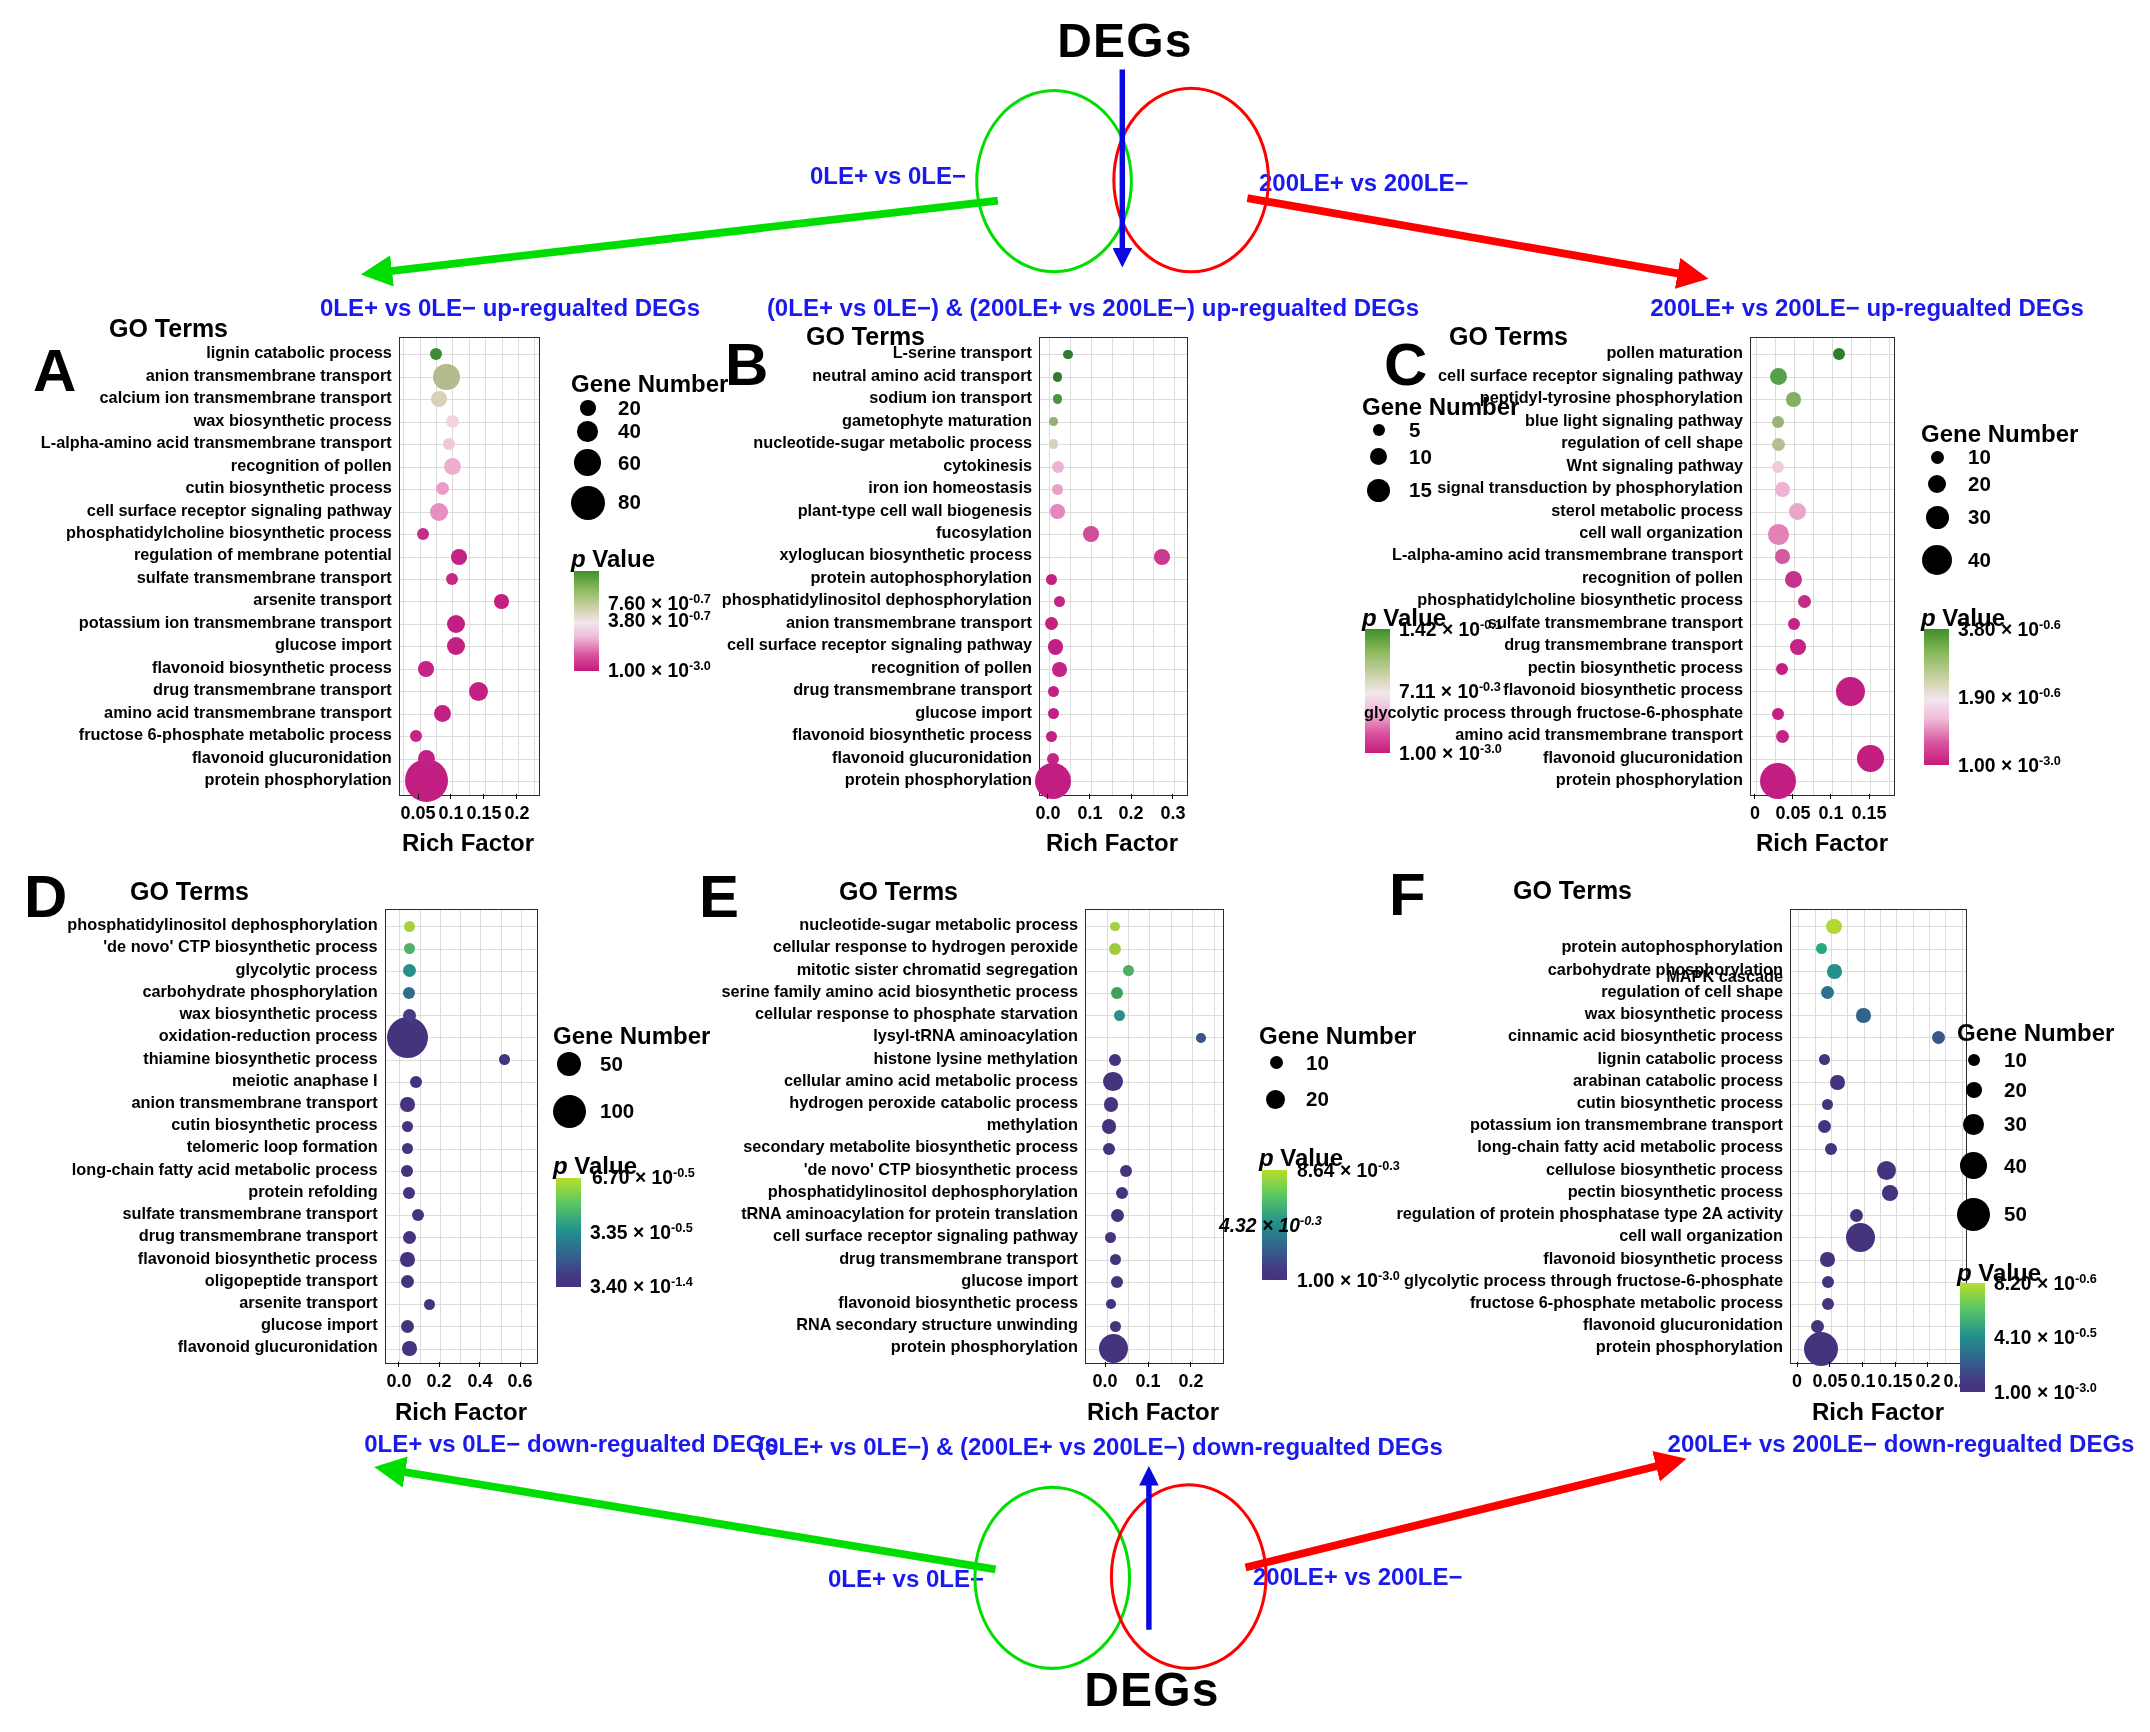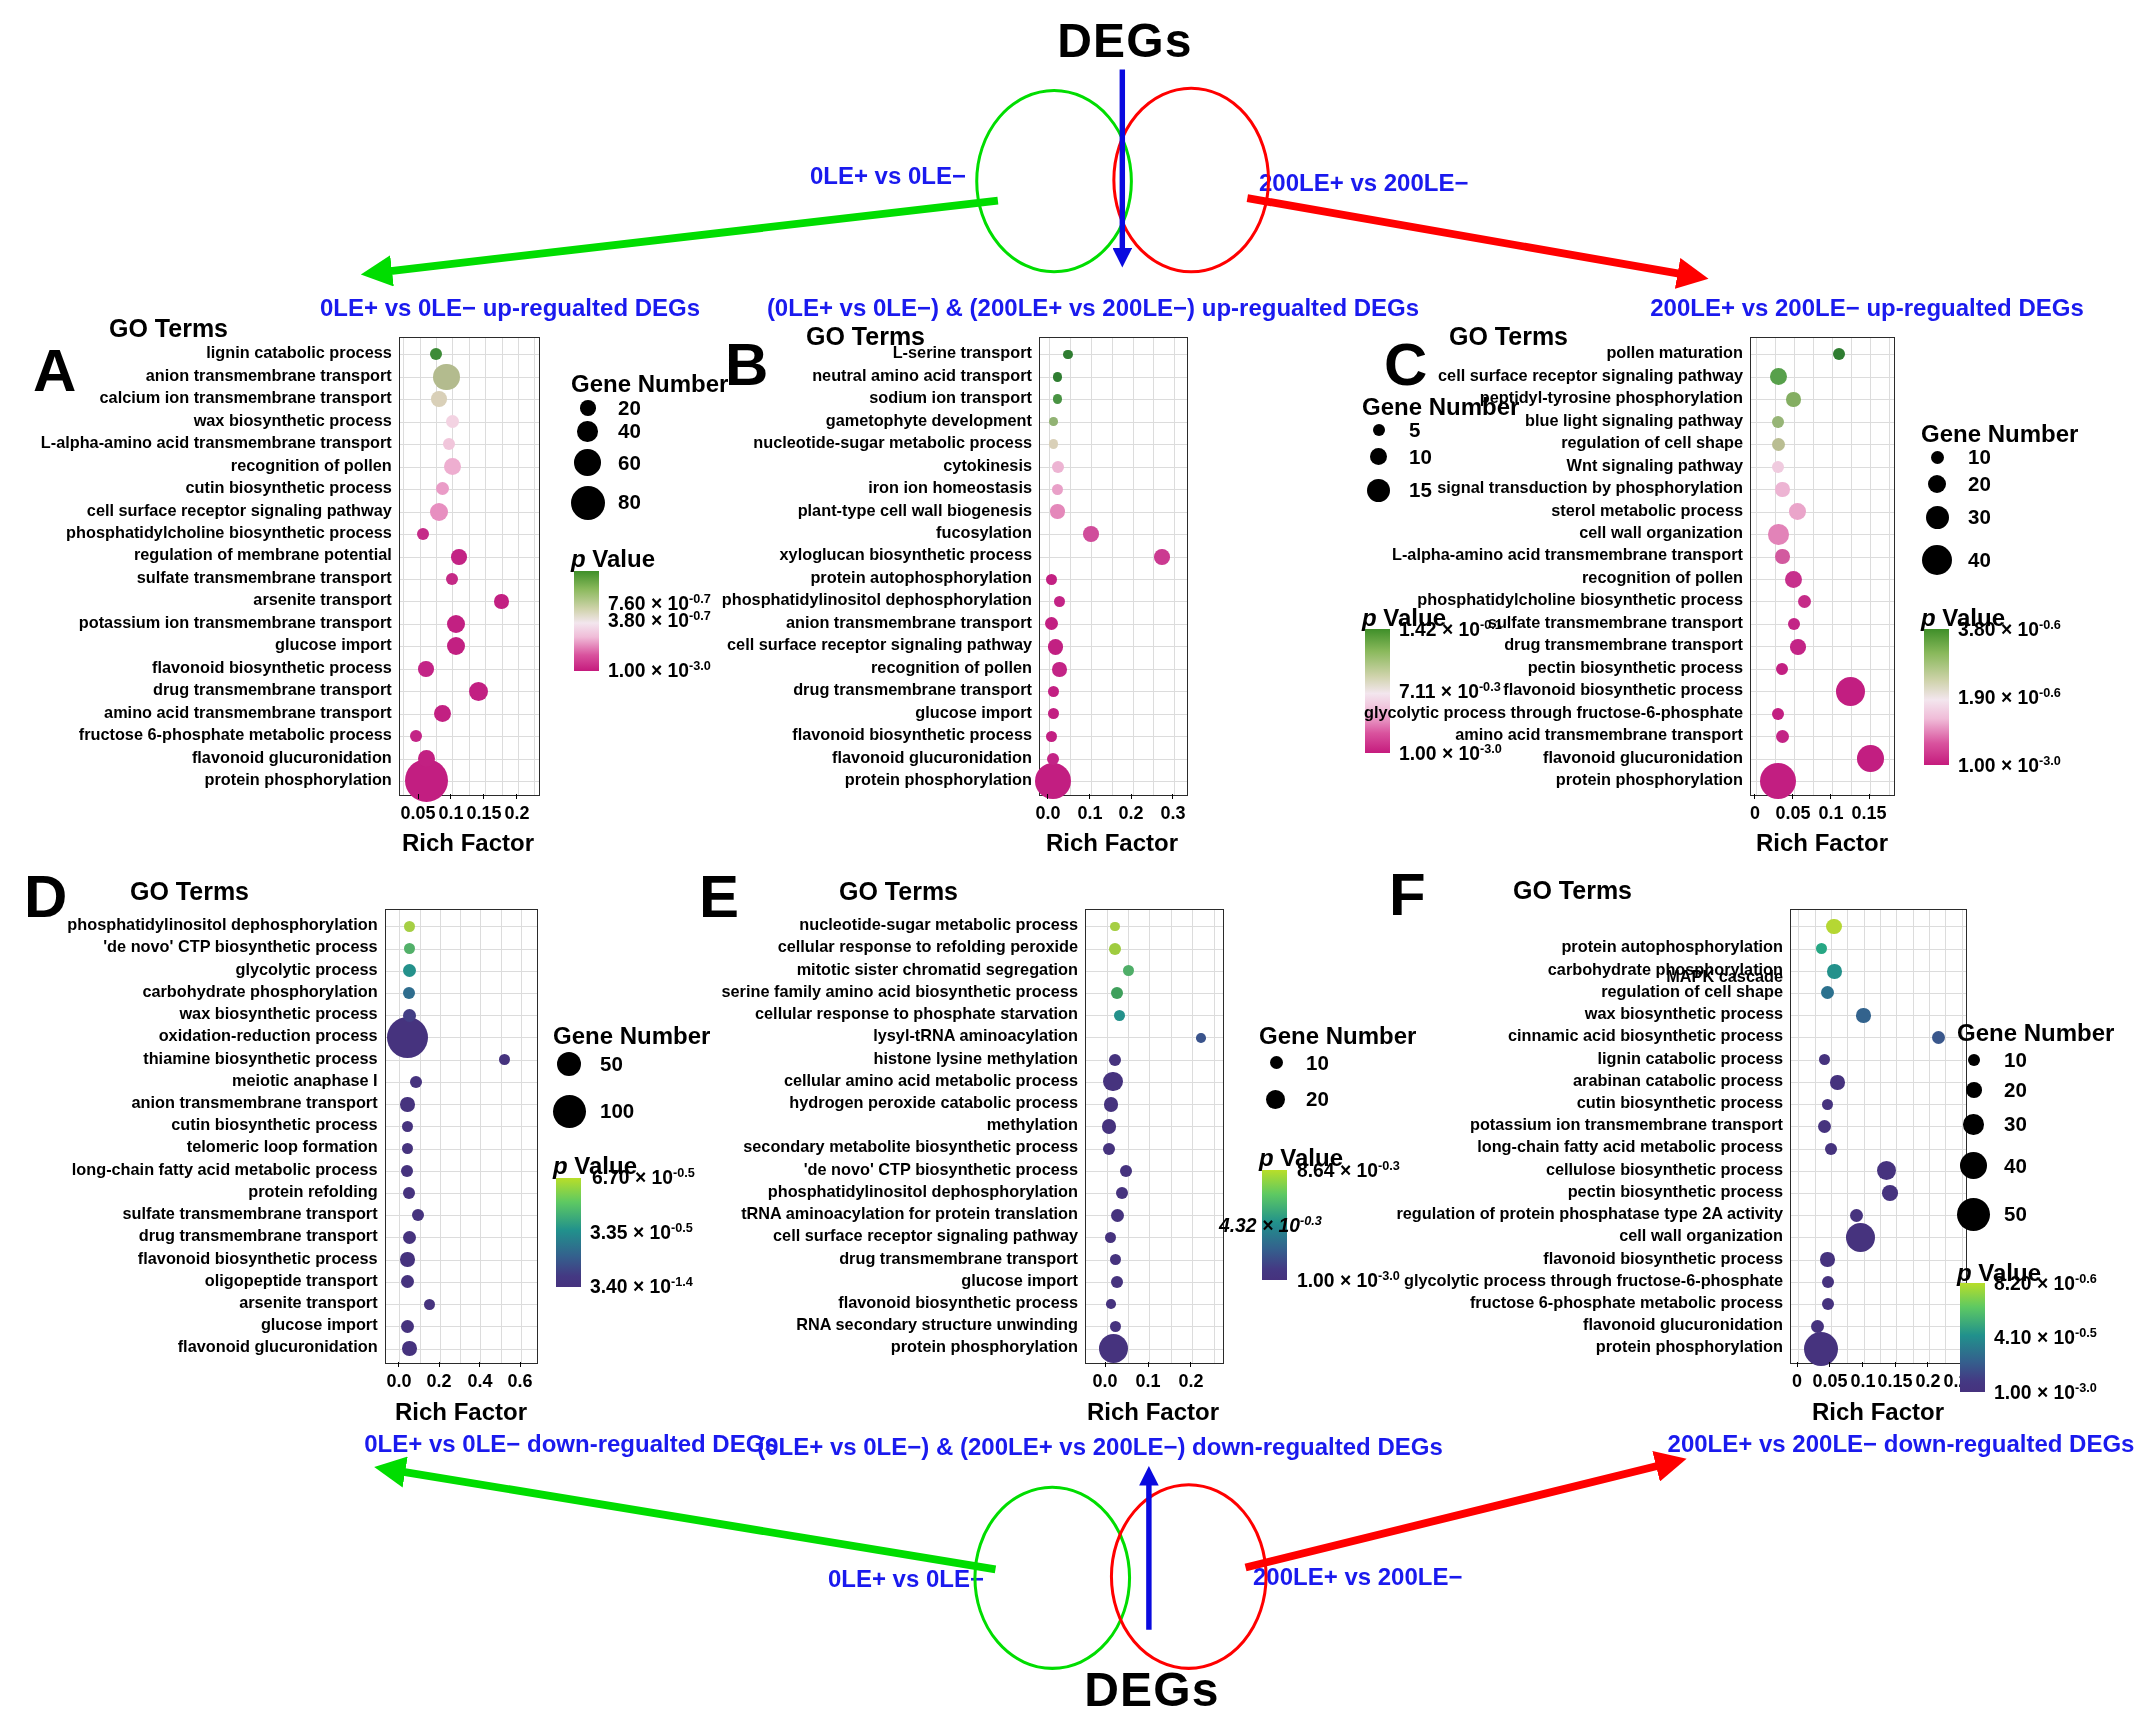--- a/index.html
+++ b/index.html
@@ -211,21 +211,21 @@
         <div class="abs dot" title="flavonoid biosynthetic process — Rich Factor 0.005, genes ~4" style="left: 5.8px; top: 393px; width: 11px; height: 11px; background: rgb(194, 32, 130);"></div>
         <div class="abs dot" title="L-serine transport — Rich Factor 0.045, genes ~3" style="left: 23px; top: 11.5px; width: 9.7px; height: 9.7px; background: rgb(47, 125, 49);"></div>
         <div class="abs dot" title="neutral amino acid transport — Rich Factor 0.02, genes ~3" style="left: 12.7px; top: 34px; width: 9.7px; height: 9.7px; background: rgb(47, 125, 49);"></div>
         <div class="abs dot" title="sodium ion transport — Rich Factor 0.02, genes ~3" style="left: 12.7px; top: 56px; width: 9.7px; height: 9.7px; background: rgb(73, 147, 67);"></div>
         <div class="abs dot" title="nucleotide-sugar metabolic process — Rich Factor 0.01, genes ~3" style="left: 8.5px; top: 101px; width: 9.7px; height: 9.7px; background: rgb(217, 208, 184);"></div>
         <div class="abs dot" title="gametophyte development — Rich Factor 0.01, genes ~2" style="left: 9px; top: 79px; width: 8.5px; height: 8.5px; background: rgb(146, 179, 116);"></div>
       </div>
       <div class="abs term-label" style="left: 476px; top: 344px; width: 556px;">L-serine transport</div>
       <div class="abs term-label" style="left: 476px; top: 367px; width: 556px;">neutral amino acid transport</div>
       <div class="abs term-label" style="left: 476px; top: 389px; width: 556px;">sodium ion transport</div>
-      <div class="abs term-label" style="left: 476px; top: 412px; width: 556px;">gametophyte development</div>
+      <div class="abs term-label" style="left: 476px; top: 412px; width: 556px;">gametophyte maturation</div>
       <div class="abs term-label" style="left: 476px; top: 434px; width: 556px;">nucleotide-sugar metabolic process</div>
       <div class="abs term-label" style="left: 476px; top: 457px; width: 556px;">cytokinesis</div>
       <div class="abs term-label" style="left: 476px; top: 479px; width: 556px;">iron ion homeostasis</div>
       <div class="abs term-label" style="left: 476px; top: 502px; width: 556px;">plant-type cell wall biogenesis</div>
       <div class="abs term-label" style="left: 476px; top: 524px; width: 556px;">fucosylation</div>
       <div class="abs term-label" style="left: 476px; top: 546px; width: 556px;">xyloglucan biosynthetic process</div>
       <div class="abs term-label" style="left: 476px; top: 569px; width: 556px;">protein autophosphorylation</div>
       <div class="abs term-label" style="left: 476px; top: 591px; width: 556px;">phosphatidylinositol dephosphorylation</div>
       <div class="abs term-label" style="left: 476px; top: 614px; width: 556px;">anion transmembrane transport</div>
       <div class="abs term-label" style="left: 476px; top: 636px; width: 556px;">cell surface receptor signaling pathway</div>
@@ -494,21 +494,21 @@
         <div class="abs dot" title="mitotic sister chromatid segregation — Rich Factor 0.05, genes ~5" style="left: 37px; top: 55px; width: 11px; height: 11px; background: rgb(79, 174, 104);"></div>
         <div class="abs dot" title="cellular response to phosphate starvation — Rich Factor 0.03, genes ~5" style="left: 28px; top: 100px; width: 11px; height: 11px; background: rgb(36, 145, 139);"></div>
         <div class="abs dot" title="cell surface receptor signaling pathway — Rich Factor 0.01, genes ~5" style="left: 19.4px; top: 322px; width: 11px; height: 11px; background: rgb(70, 51, 126);"></div>
         <div class="abs dot" title="drug transmembrane transport — Rich Factor 0.02, genes ~5" style="left: 24px; top: 344px; width: 11px; height: 11px; background: rgb(70, 51, 126);"></div>
         <div class="abs dot" title="RNA secondary structure unwinding — Rich Factor 0.02, genes ~6" style="left: 24px; top: 411px; width: 11px; height: 11px; background: rgb(70, 51, 126);"></div>
         <div class="abs dot" title="nucleotide-sugar metabolic process — Rich Factor 0.02, genes ~4" style="left: 24px; top: 11.5px; width: 9.7px; height: 9.7px; background: rgb(166, 207, 68);"></div>
         <div class="abs dot" title="lysyl-tRNA aminoacylation — Rich Factor 0.22, genes ~4" style="left: 110px; top: 123px; width: 9.7px; height: 9.7px; background: rgb(58, 84, 140);"></div>
         <div class="abs dot" title="flavonoid biosynthetic process — Rich Factor 0.01, genes ~4" style="left: 20px; top: 389px; width: 9.7px; height: 9.7px; background: rgb(70, 51, 126);"></div>
       </div>
       <div class="abs term-label" style="left: 498px; top: 916px; width: 580px;">nucleotide-sugar metabolic process</div>
-      <div class="abs term-label" style="left: 498px; top: 938px; width: 580px;">cellular response to refolding peroxide</div>
+      <div class="abs term-label" style="left: 498px; top: 938px; width: 580px;">cellular response to hydrogen peroxide</div>
       <div class="abs term-label" style="left: 498px; top: 961px; width: 580px;">mitotic sister chromatid segregation</div>
       <div class="abs term-label" style="left: 498px; top: 983px; width: 580px;">serine family amino acid biosynthetic process</div>
       <div class="abs term-label" style="left: 498px; top: 1005px; width: 580px;">cellular response to phosphate starvation</div>
       <div class="abs term-label" style="left: 498px; top: 1027px; width: 580px;">lysyl-tRNA aminoacylation</div>
       <div class="abs term-label" style="left: 498px; top: 1050px; width: 580px;">histone lysine methylation</div>
       <div class="abs term-label" style="left: 498px; top: 1072px; width: 580px;">cellular amino acid metabolic process</div>
       <div class="abs term-label" style="left: 498px; top: 1094px; width: 580px;">hydrogen peroxide catabolic process</div>
       <div class="abs term-label" style="left: 498px; top: 1116px; width: 580px;">methylation</div>
       <div class="abs term-label" style="left: 498px; top: 1138px; width: 580px;">secondary metabolite biosynthetic process</div>
       <div class="abs term-label" style="left: 498px; top: 1161px; width: 580px;">'de novo' CTP biosynthetic process</div>

